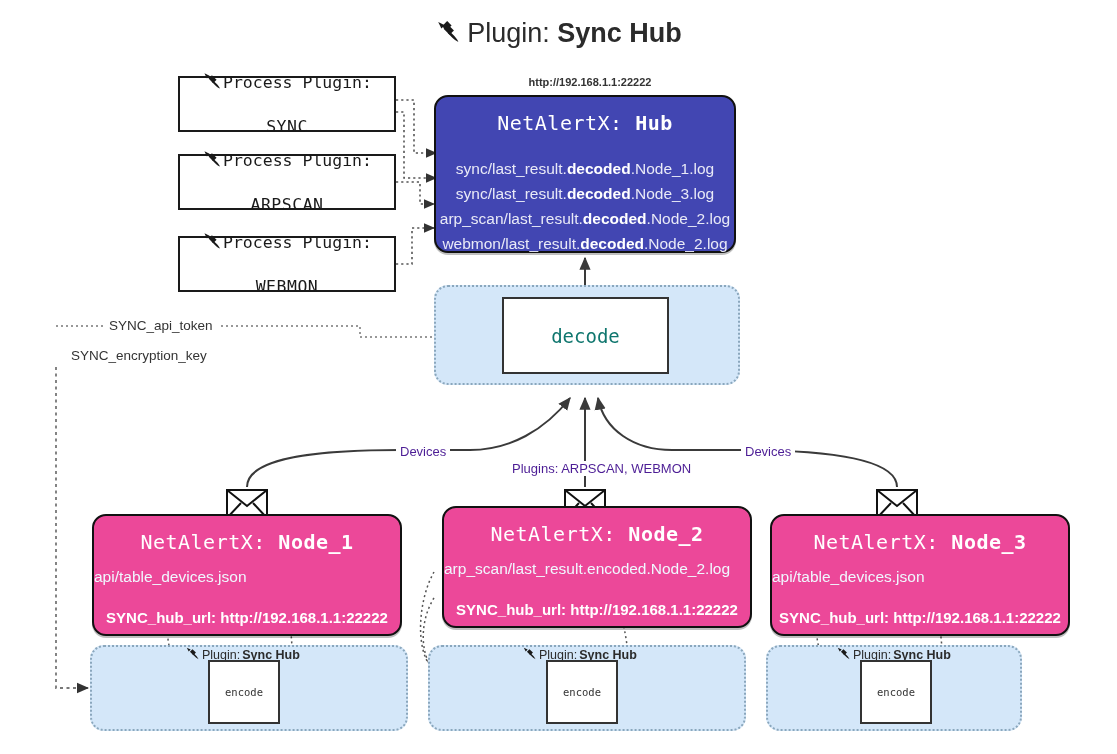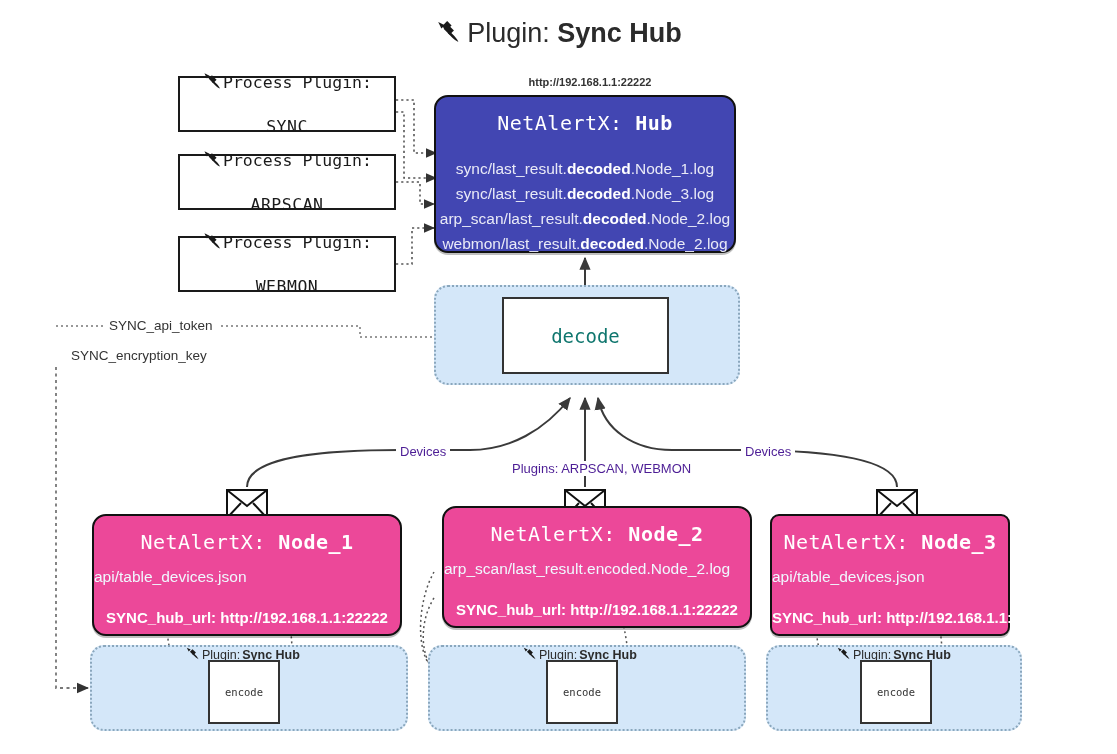--- a/index.html
+++ b/index.html
@@ -252,21 +252,21 @@
     <div class="hdr">
       <span>NetAlertX:</span>
       <b>Node_2</b>
     </div>
     <div class="body">
       <div class="fline">arp_scan/last_result.encoded.Node_2.log</div>
     </div>
     <div class="huburl">SYNC_hub_url: http://192.168.1.1:22222</div>
   </div>
 
-  <div class="node" style="left:770px;top:514px;width:240px;height:122px;border-radius:9px;">
+  <div class="node" style="left:770px;top:514px;width:300px;height:122px;">
     <div class="hdr">
       <span>NetAlertX:</span>
       <b>Node_3</b>
     </div>
     <div class="body">
       <div class="fline">api/table_devices.json</div>
     </div>
     <div class="huburl">SYNC_hub_url: http://192.168.1.1:22222</div>
   </div>
 

